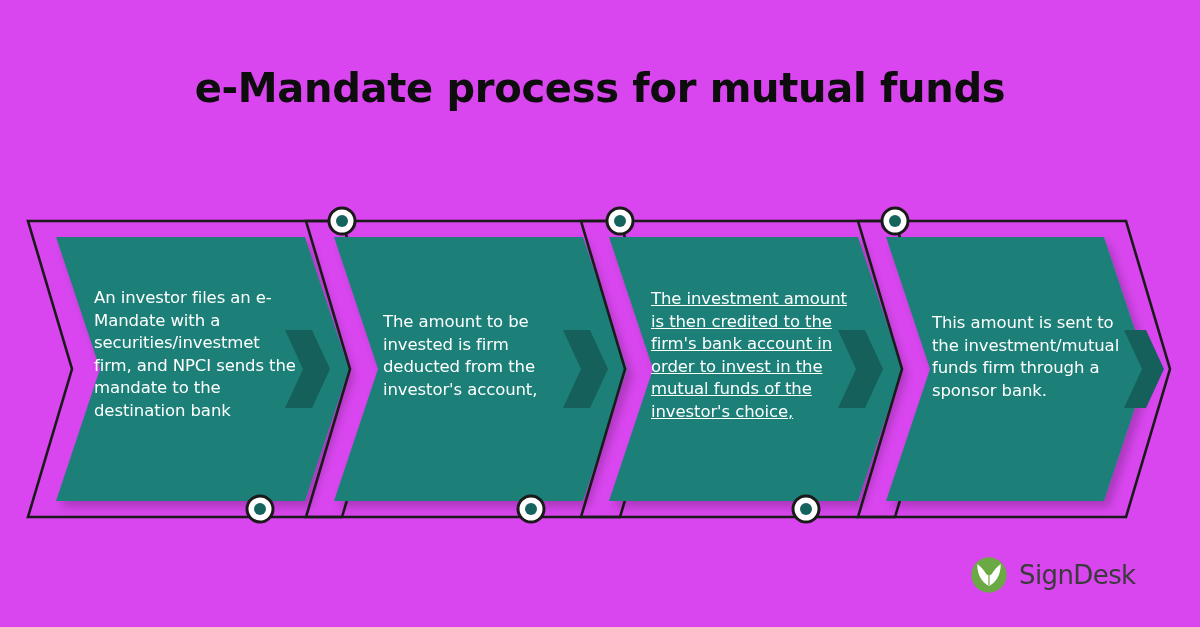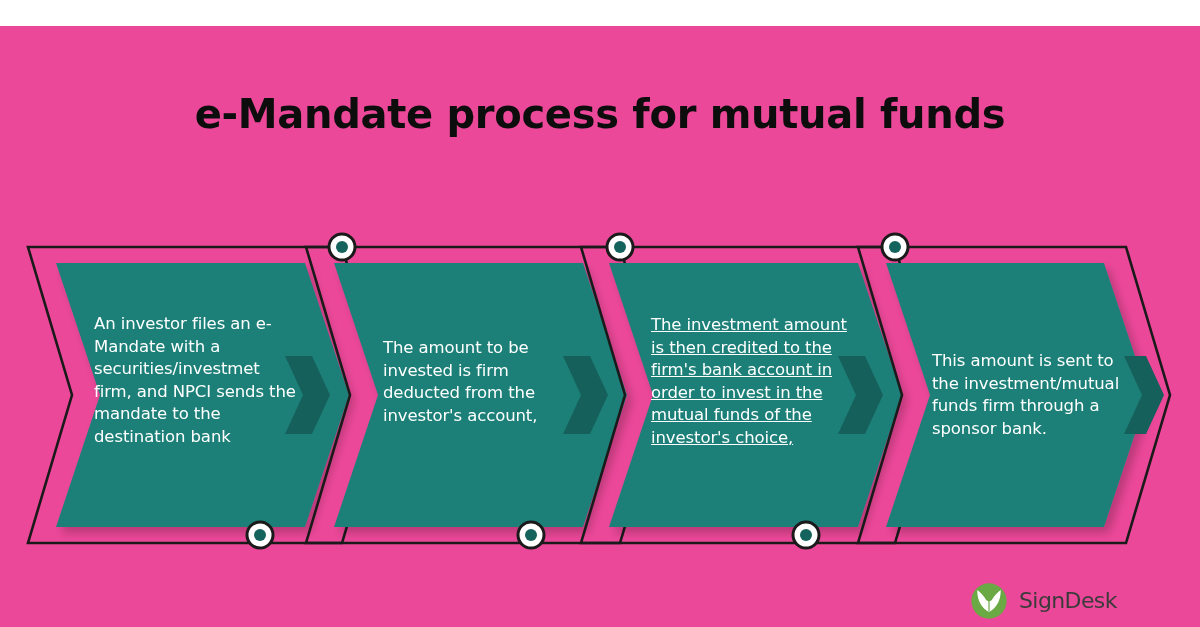--- a/index.html
+++ b/index.html
@@ -11,22 +11,21 @@
     width: 1200px;
     height: 627px;
     position: relative;
     overflow: hidden;
     font-family: "Liberation Sans", "DejaVu Sans", sans-serif;
   }
 
   #infographic {
     position: absolute;
     inset: 0;
-    background: #ec4899;
-    margin-top: 26px;
+    background: #d946ef;
   }
 
   
   #title {
     position: absolute;
     left: 0;
     top: 62px;
     width: 1200px;
     text-align: center;
     font-size: 40px;
@@ -59,36 +58,36 @@
     font-size: 16.5px;
     line-height: 22.5px;
     font-family: "DejaVu Sans", "Liberation Sans", sans-serif;
     font-weight: 400;
     letter-spacing: -0.1px;
     white-space: pre-line;
   }
   #step-text-1 { left: 94px;  top: 287px; width: 206px; }
   #step-text-2 { left: 383px; top: 311px; width: 200px; }
   #step-text-3 { left: 651px; top: 288px; width: 200px; text-decoration: underline; }
-  #step-text-4 { left: 932px; top: 324px; width: 192px; }
+  #step-text-4 { left: 932px; top: 312px; width: 192px; }
 
   
   #logo {
     position: absolute;
     left: 968px;
     top: 551px;
     width: 190px;
     height: 48px;
     display: flex;
     align-items: center;
     gap: 9px;
   }
   #logo-mark { width: 42px; height: 42px; flex: 0 0 auto; }
   #logo-wordmark {
-    font-size: 22px;
+    font-size: 26px;
     font-weight: 400;
     color: #3b3b3b;
     font-family: "DejaVu Sans", "Liberation Sans", sans-serif;
     letter-spacing: -0.6px;
     line-height: 42px;
   }
 </style>
 </head>
 <body>
 

